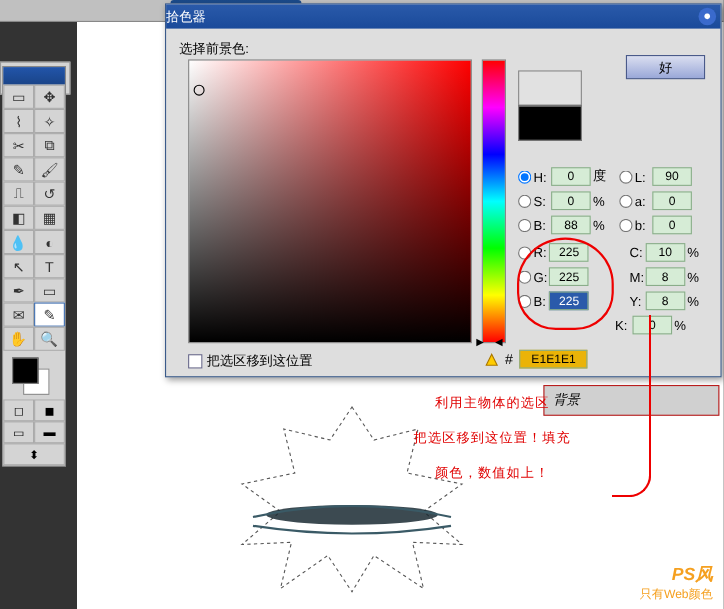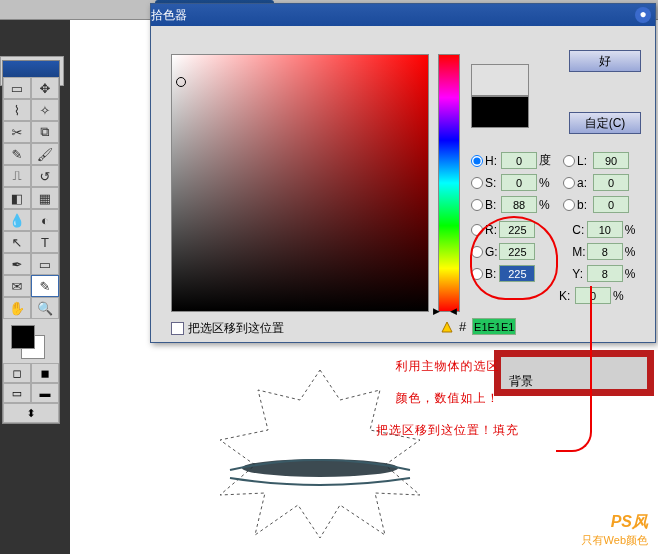--- a/index.html
+++ b/index.html
@@ -49,30 +49,30 @@
 .fields { position: absolute; top: 148px; left: 320px; width: 176px; }
 .frow { display: flex; align-items: center; margin-bottom: 5px; }
 .fradio { width: 12px; height: 12px; margin-right: 2px; }
 .flab { width: 16px; }
 .finp { width: 36px; height: 17px; background: #d6ecd6; border: 1px solid #8aad8a; text-align: center; margin-right: 2px; font-size: 11px; }
 .funit { width: 18px; margin-right: 6px; }
 .finp.sel { background: #2a5aaa; color: #fff; }
 
 .hex-row { position: absolute; top: 314px; left: 290px; display: flex; align-items: center; gap: 6px; }
 .hex-hash { font-size: 13px; }
-.hex-inp { width: 44px; height: 17px; background: #22c55e; border: 1px solid #8aad8a; text-align: center; font-size: 11px; }
+.hex-inp { width: 62px; height: 17px; background: #eab308; border: 1px solid #8aad8a; text-align: center; font-size: 11px; }
 
 .webonly { position: absolute; top: 316px; left: 20px; display: flex; align-items: center; gap: 4px; }
 .cb { width: 13px; height: 13px; background: #fff; border: 1px solid #668; }
 
 .annot { position: absolute; top: 350px; left: 376px; color: #e00000; font-size: 15px; line-height: 32px; font-family: "SimSun"; letter-spacing: 1px; text-align: center; }
 .annot-circle { position: absolute; top: 216px; left: 470px; width: 88px; height: 84px; border: 2px solid #e00; border-radius: 50% 50% 40% 40%; pointer-events: none; }
 .annot-line { position: absolute; top: 286px; left: 556px; width: 36px; height: 166px; border-right: 2px solid #e00; border-bottom: 2px solid #e00; border-bottom-right-radius: 20px; pointer-events: none; }
 
-.layers-hint { position: absolute; top: 350px; left: 494px; width: 160px; height: 28px; background: #d0d0d0; border: 7px solid #b91c1c; padding: 16px 8px; }
+.layers-hint { position: absolute; top: 350px; left: 494px; width: 160px; height: 28px; background: #d0d0d0; border: 1px solid #b91c1c; padding: 4px 8px; font-style: italic; }
 
 .options-bar { position: absolute; top: 56px; left: 0; width: 64px; height: 30px; background: #d4d4d4; border: 1px solid #999; display: flex; align-items: center; padding: 2px; }
 .opt-sw { width: 30px; height: 22px; border: 1px solid #888; background: #bbb; border-radius: 3px; margin-right: 2px; }
 .opt-drop { width: 14px; height: 22px; border: 1px solid #888; background: #ccc; font-size: 9px; text-align: center; line-height: 20px; }
 </style>
 </head>
 <body>
 
 <div class="menubar"></div>
 <div class="doc-title">d @… (图层 5, RGB)</div>
@@ -152,32 +152,34 @@
   <div class="mode-row">
       <div class="mode-cell" style="width:56px">⬍</div>
     </div>
 </div>
 
 <div class="picker">
   <div class="picker-title">
     <span>拾色器</span>
     <div class="picker-close">●</div>
   </div>
+  <div class="picker-body">
+    <div class="pick-label">选择前景色:</div>
+  </div>
 
   <div class="gradient-box">
     <div class="grad-circle"></div>
   </div>
   <div class="hue-bar"></div>
   <div class="hue-arrows">▶&nbsp;&nbsp;&nbsp;&nbsp;◀</div>
 
   <div class="swatch-new"></div>
   <div class="swatch-old"></div>
 
   <div class="btn btn-ok">好</div>
-  <div class="btn btn-custom">自定(C)</div>
 
   <div class="fields">
     <div class="frow">
       <input type="radio" class="fradio" checked="" style="">
         <span class="flab">H:</span>
         <input class="finp" value="0" style="">
         <span class="funit">度</span>
       <input type="radio" class="fradio" style="">
         <span class="flab">L:</span>
         <input class="finp" value="90" style="">
@@ -254,20 +256,20 @@
 </div>
 
 <div class="layers-hint">
   <span>背景</span>
 </div>
 
 <div class="annot-circle"></div>
 <div class="annot-line"></div>
 <div class="annot">
   <div>利用主物体的选区</div>
+  <div>把选区移到这位置！填充</div>
   <div>颜色，数值如上！</div>
-  <div>把选区移到这位置！填充</div>
 </div>
 
 <div style="position:absolute;bottom:6px;right:10px;text-align:right">
   <div style="color:#f5a020;font-size:16px;font-style:italic;font-weight:bold">PS风</div>
   <div style="color:#f5a020;font-size:11px">只有Web颜色</div>
 </div>
 
 </body></html>

